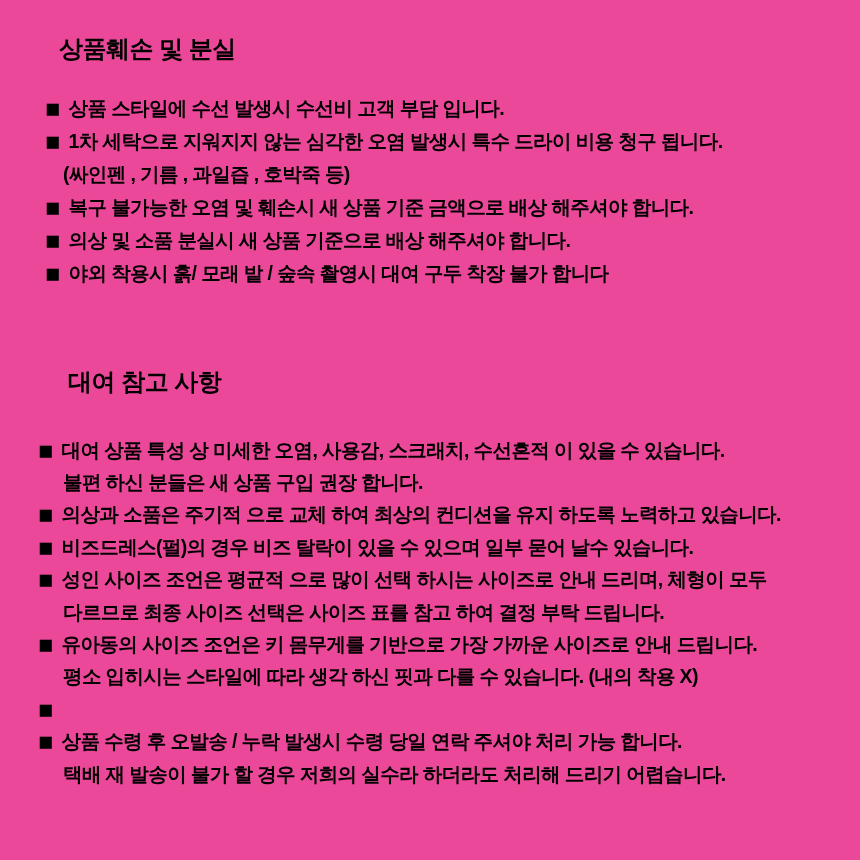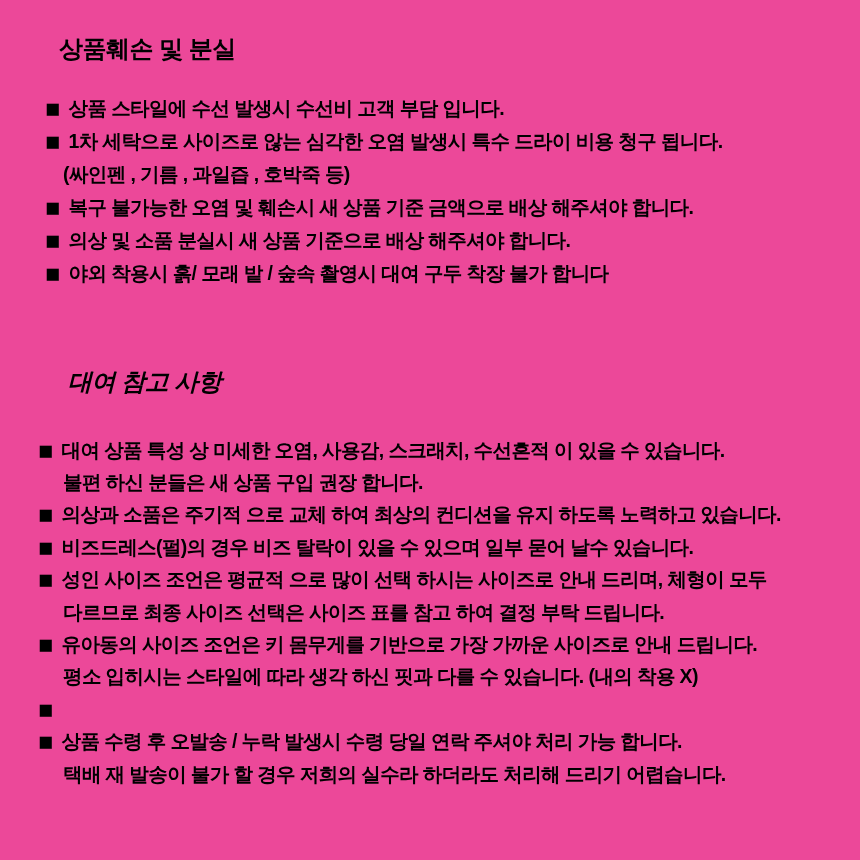--- a/index.html
+++ b/index.html
@@ -18,21 +18,21 @@
     overflow: hidden;
   }
   .sec-title {
     position: absolute;
     margin: 0;
     font-size: 24px;
     letter-spacing: -0.5px;
     white-space: nowrap;
   }
   #title-1 { top: 33px;  left: 59px; }
-  #title-2 { top: 366px; left: 68px; font-style: italic; }
+  #title-2 { top: 366px; left: 68px; }
   .list {
     position: absolute;
     font-size: 19.5px;
     letter-spacing: -0.6px;
   }
   #list-1 { top: 92px;  left: 45px; }
   #list-2 { top: 434px; left: 38px; }
   .row {
     display: flex;
     align-items: center;
@@ -57,21 +57,21 @@
 
   <h2 class="sec-title" id="title-1">상품훼손 및 분실</h2>
 
   <div class="list" id="list-1">
     <div class="row">
       <span class="bullet">■</span>
       <span class="txt">상품 스타일에 수선 발생시 수선비 고객 부담 입니다.</span>
     </div>
     <div class="row">
       <span class="bullet">■</span>
-      <span class="txt">1차 세탁으로 사이즈로 않는 심각한 오염 발생시 특수 드라이 비용 청구 됩니다.</span>
+      <span class="txt">1차 세탁으로 지워지지 않는 심각한 오염 발생시 특수 드라이 비용 청구 됩니다.</span>
     </div>
     <div class="row cont">
       <span class="txt">(싸인펜 , 기름 , 과일즙 , 호박죽 등)</span>
     </div>
     <div class="row">
       <span class="bullet">■</span>
       <span class="txt">복구 불가능한 오염 및 훼손시 새 상품 기준 금액으로 배상 해주셔야 합니다.</span>
     </div>
     <div class="row">
       <span class="bullet">■</span>

